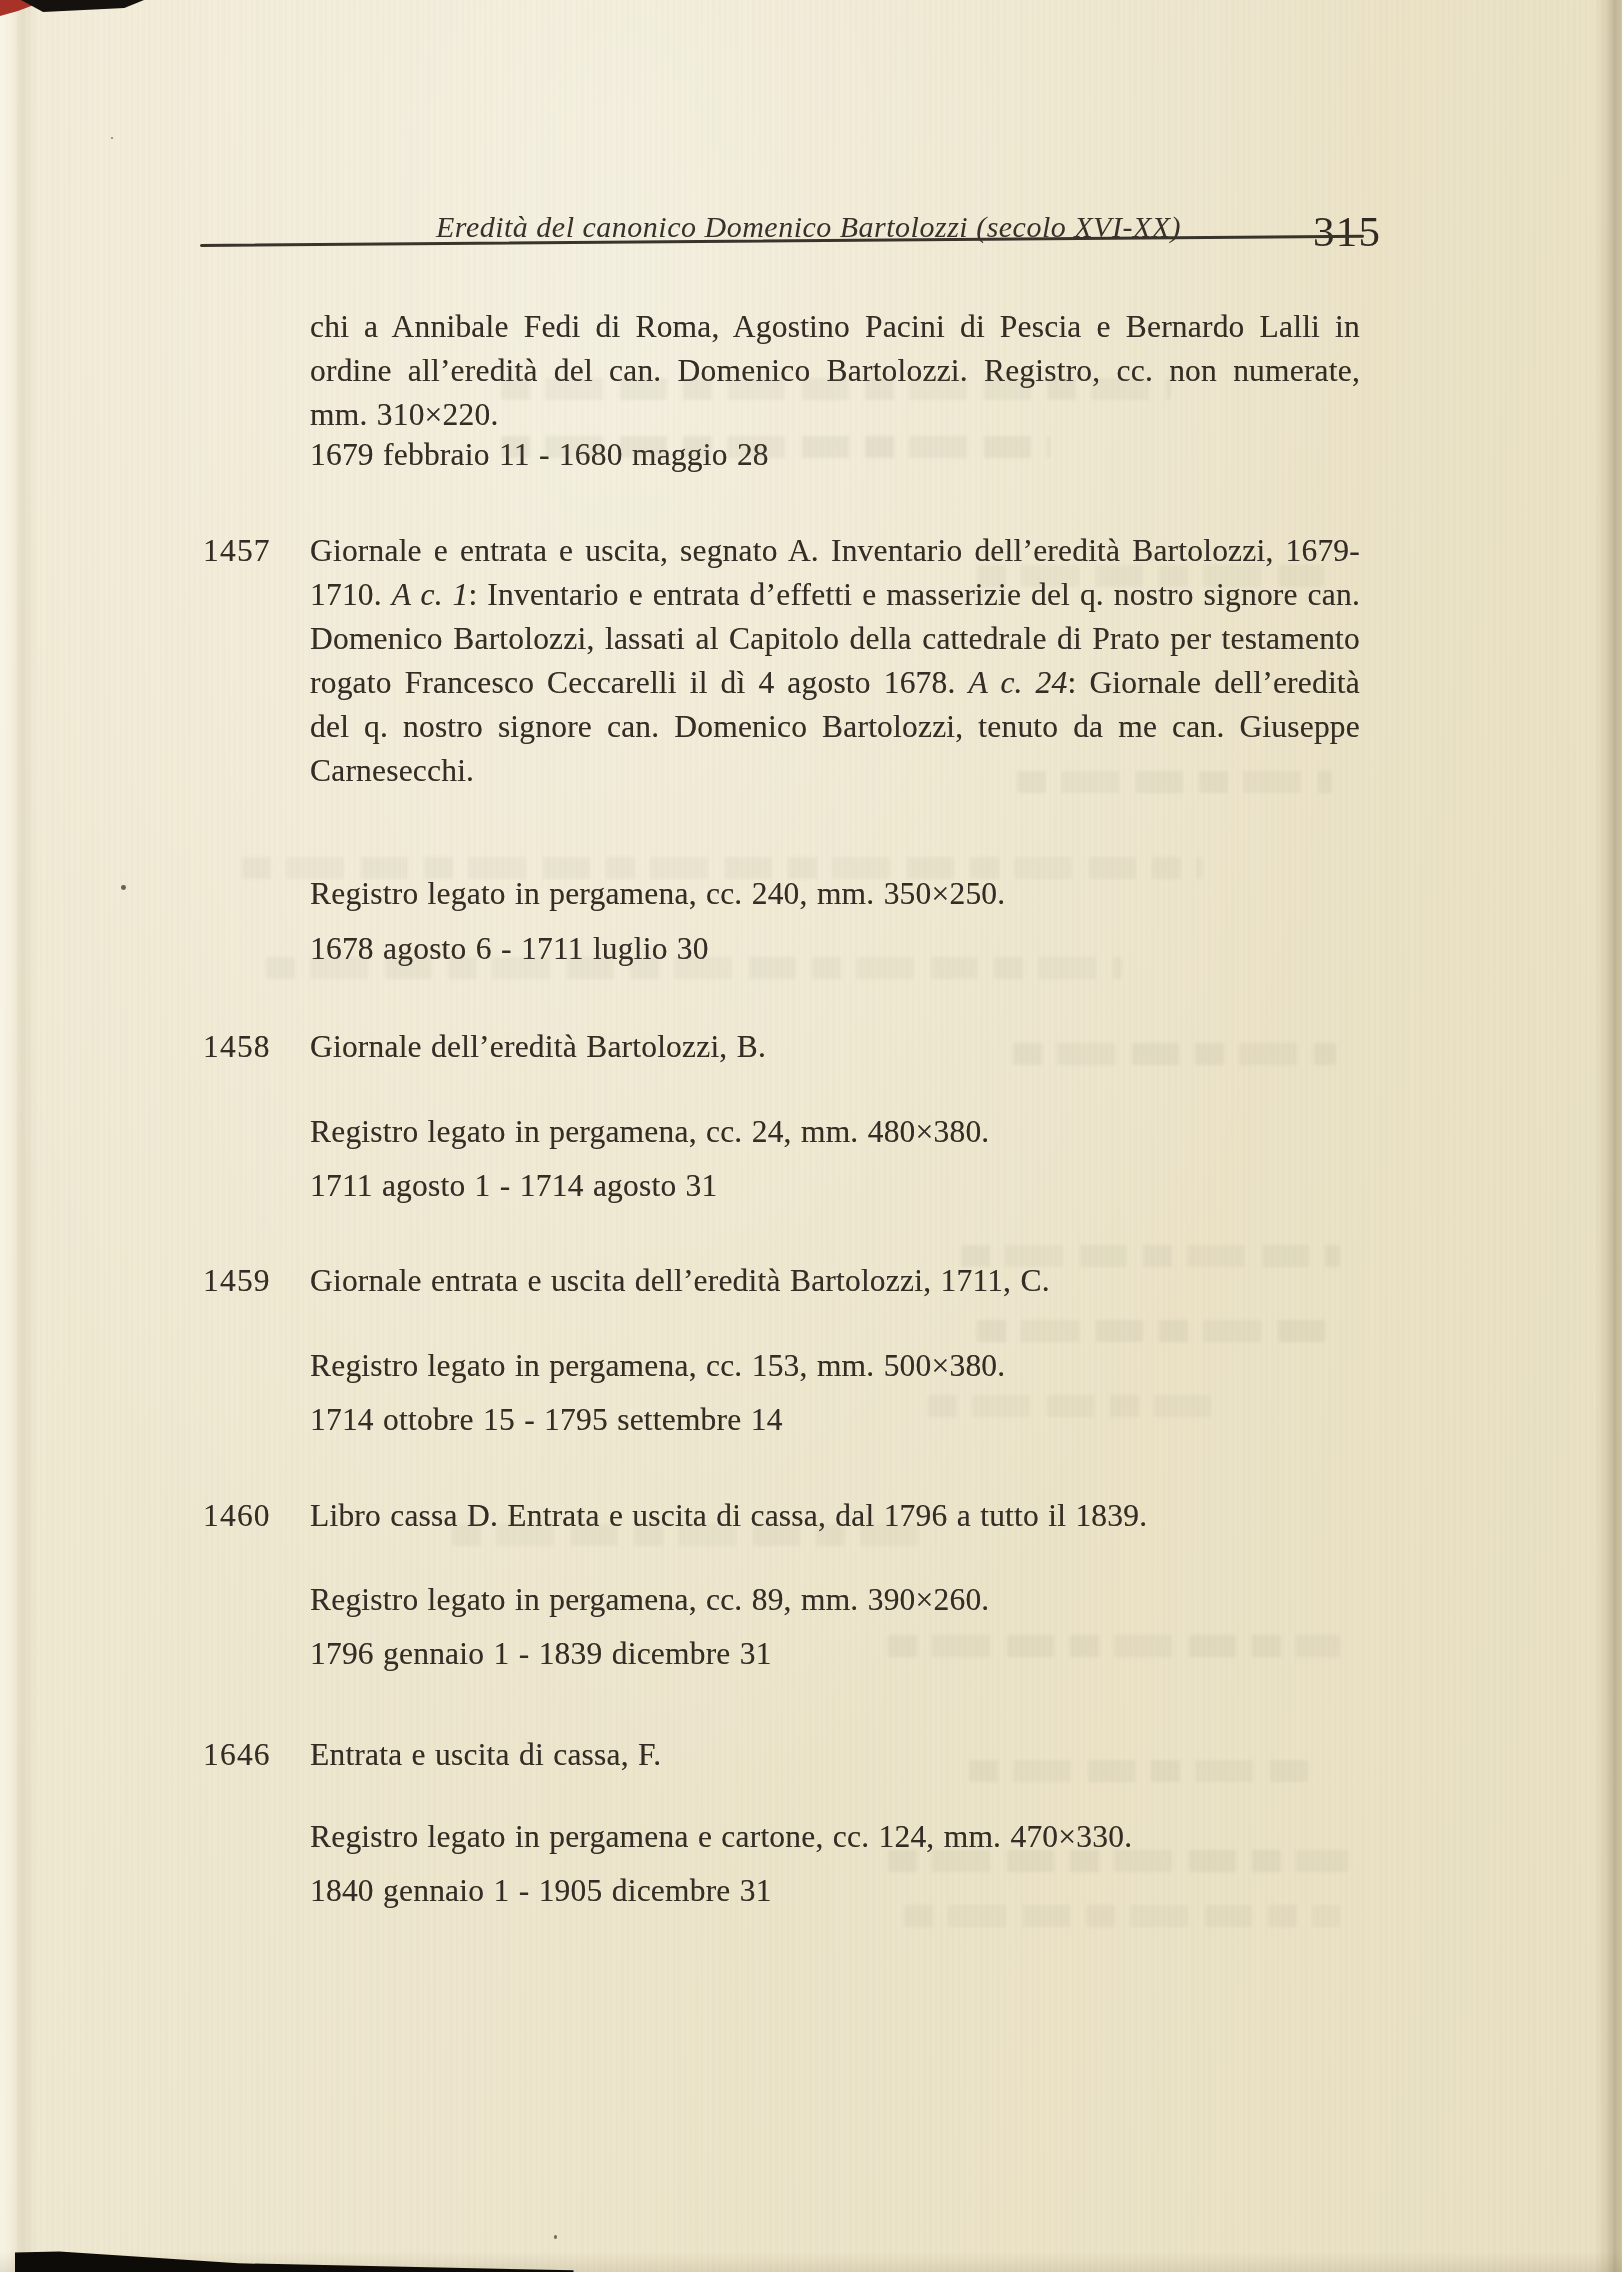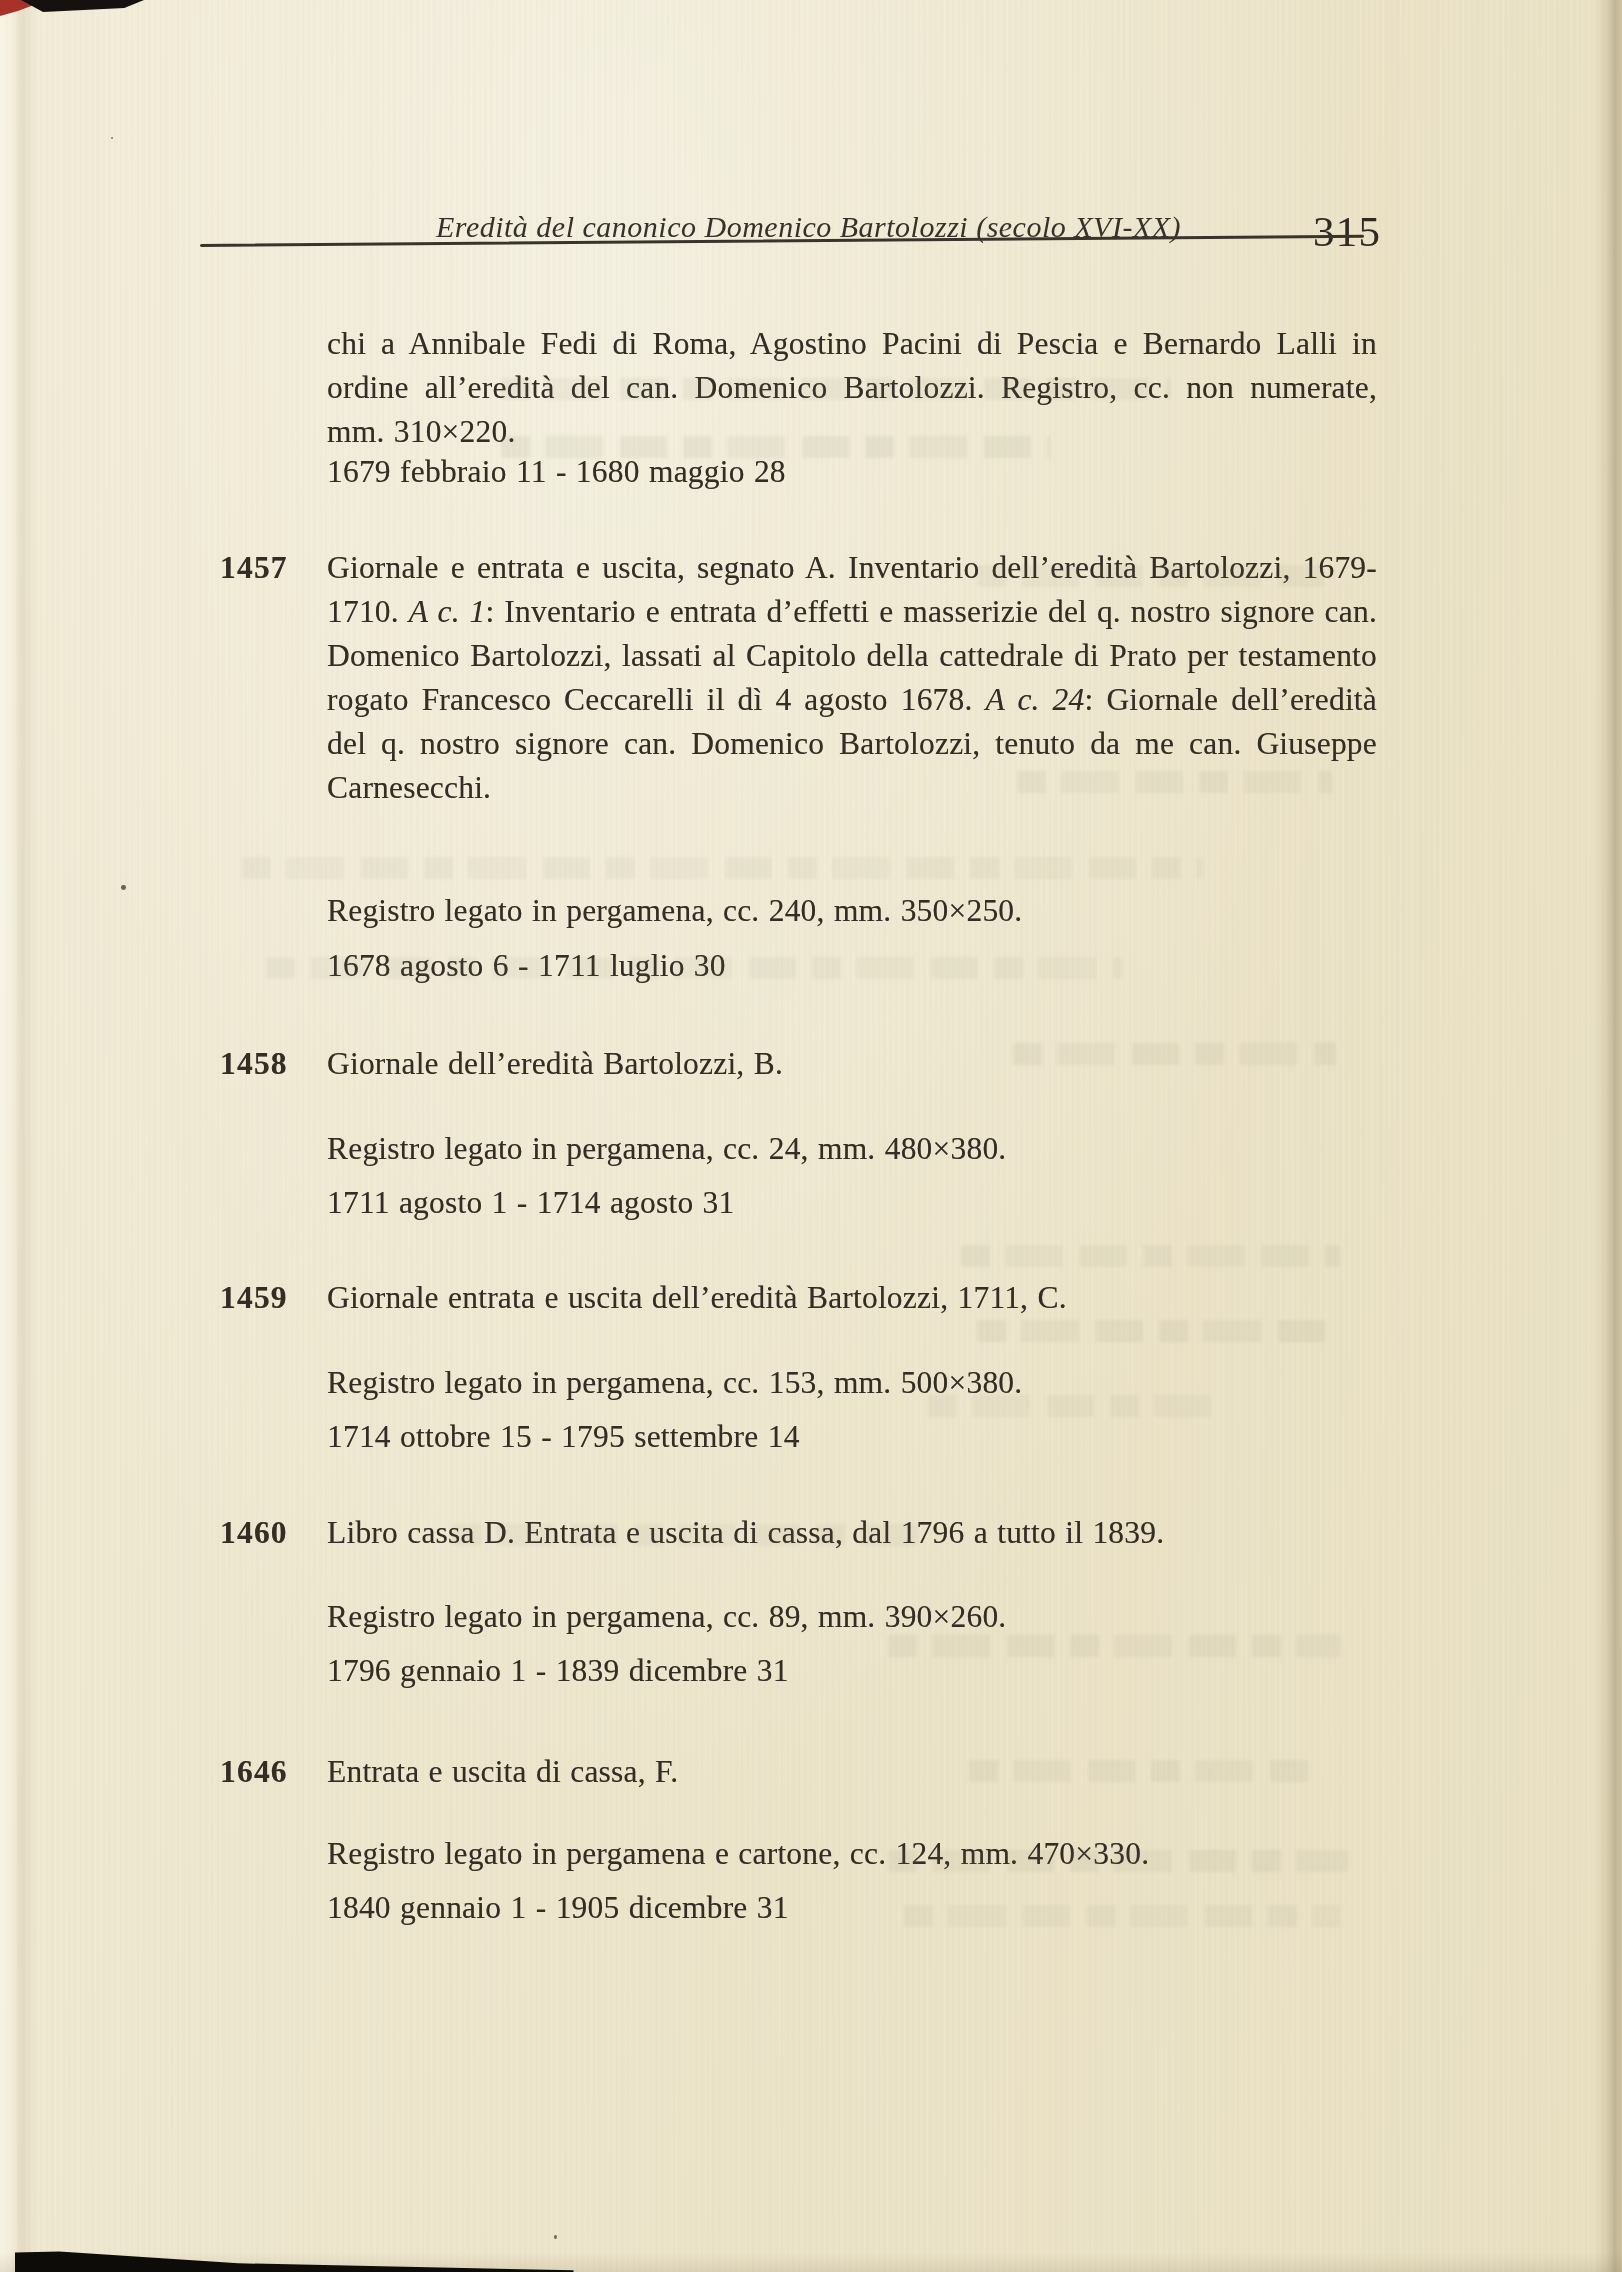--- a/index.html
+++ b/index.html
@@ -34,24 +34,24 @@
 
   
   .running-header{position:absolute;left:436px;top:210px;font-style:italic;
     font-size:30px;letter-spacing:0.5px;color:#36312a;white-space:nowrap;}
   .page-number{position:absolute;left:1313px;top:207px;font-size:43px;letter-spacing:1.2px;color:#2f2a23;}
   .header-rule{position:absolute;left:200px;top:244px;width:1164px;height:3.2px;background:#38332b;
     transform:rotate(-0.45deg);transform-origin:left center;border-radius:1.6px;}
 
   
   .body{position:absolute;left:310px;width:1050px;font-size:31.5px;line-height:44px;
-    color:#332d26;letter-spacing:0.2px;word-spacing:1.2px;text-shadow:0 0 0.4px rgba(55,47,38,0.45);margin:17px;}
+    color:#332d26;letter-spacing:0.2px;word-spacing:1.2px;text-shadow:0 0 0.4px rgba(55,47,38,0.45);margin:0;}
   .jtf{text-align:justify;}
   .line{white-space:nowrap;width:auto;}
-  .num{position:absolute;left:-107px;top:0;width:102px;font-weight:700;letter-spacing:1.2px;}
+  .num{position:absolute;left:-107px;top:0;width:102px;font-weight:400;letter-spacing:1.2px;}
   .it{font-style:italic;}
 
   
   .ghost{position:absolute;height:22px;filter:blur(1.6px);border-radius:3.2px;
     background:repeating-linear-gradient(90deg,
       rgba(128,130,102,0.20) 0 29px, rgba(128,130,102,0) 29px 44px,
       rgba(128,130,102,0.16) 44px 102px, rgba(128,130,102,0) 102px 119px,
       rgba(128,130,102,0.19) 119px 166px, rgba(128,130,102,0) 166px 182px);}
   .speck{position:absolute;background:#3a332a;border-radius:50%;}
 </style>

